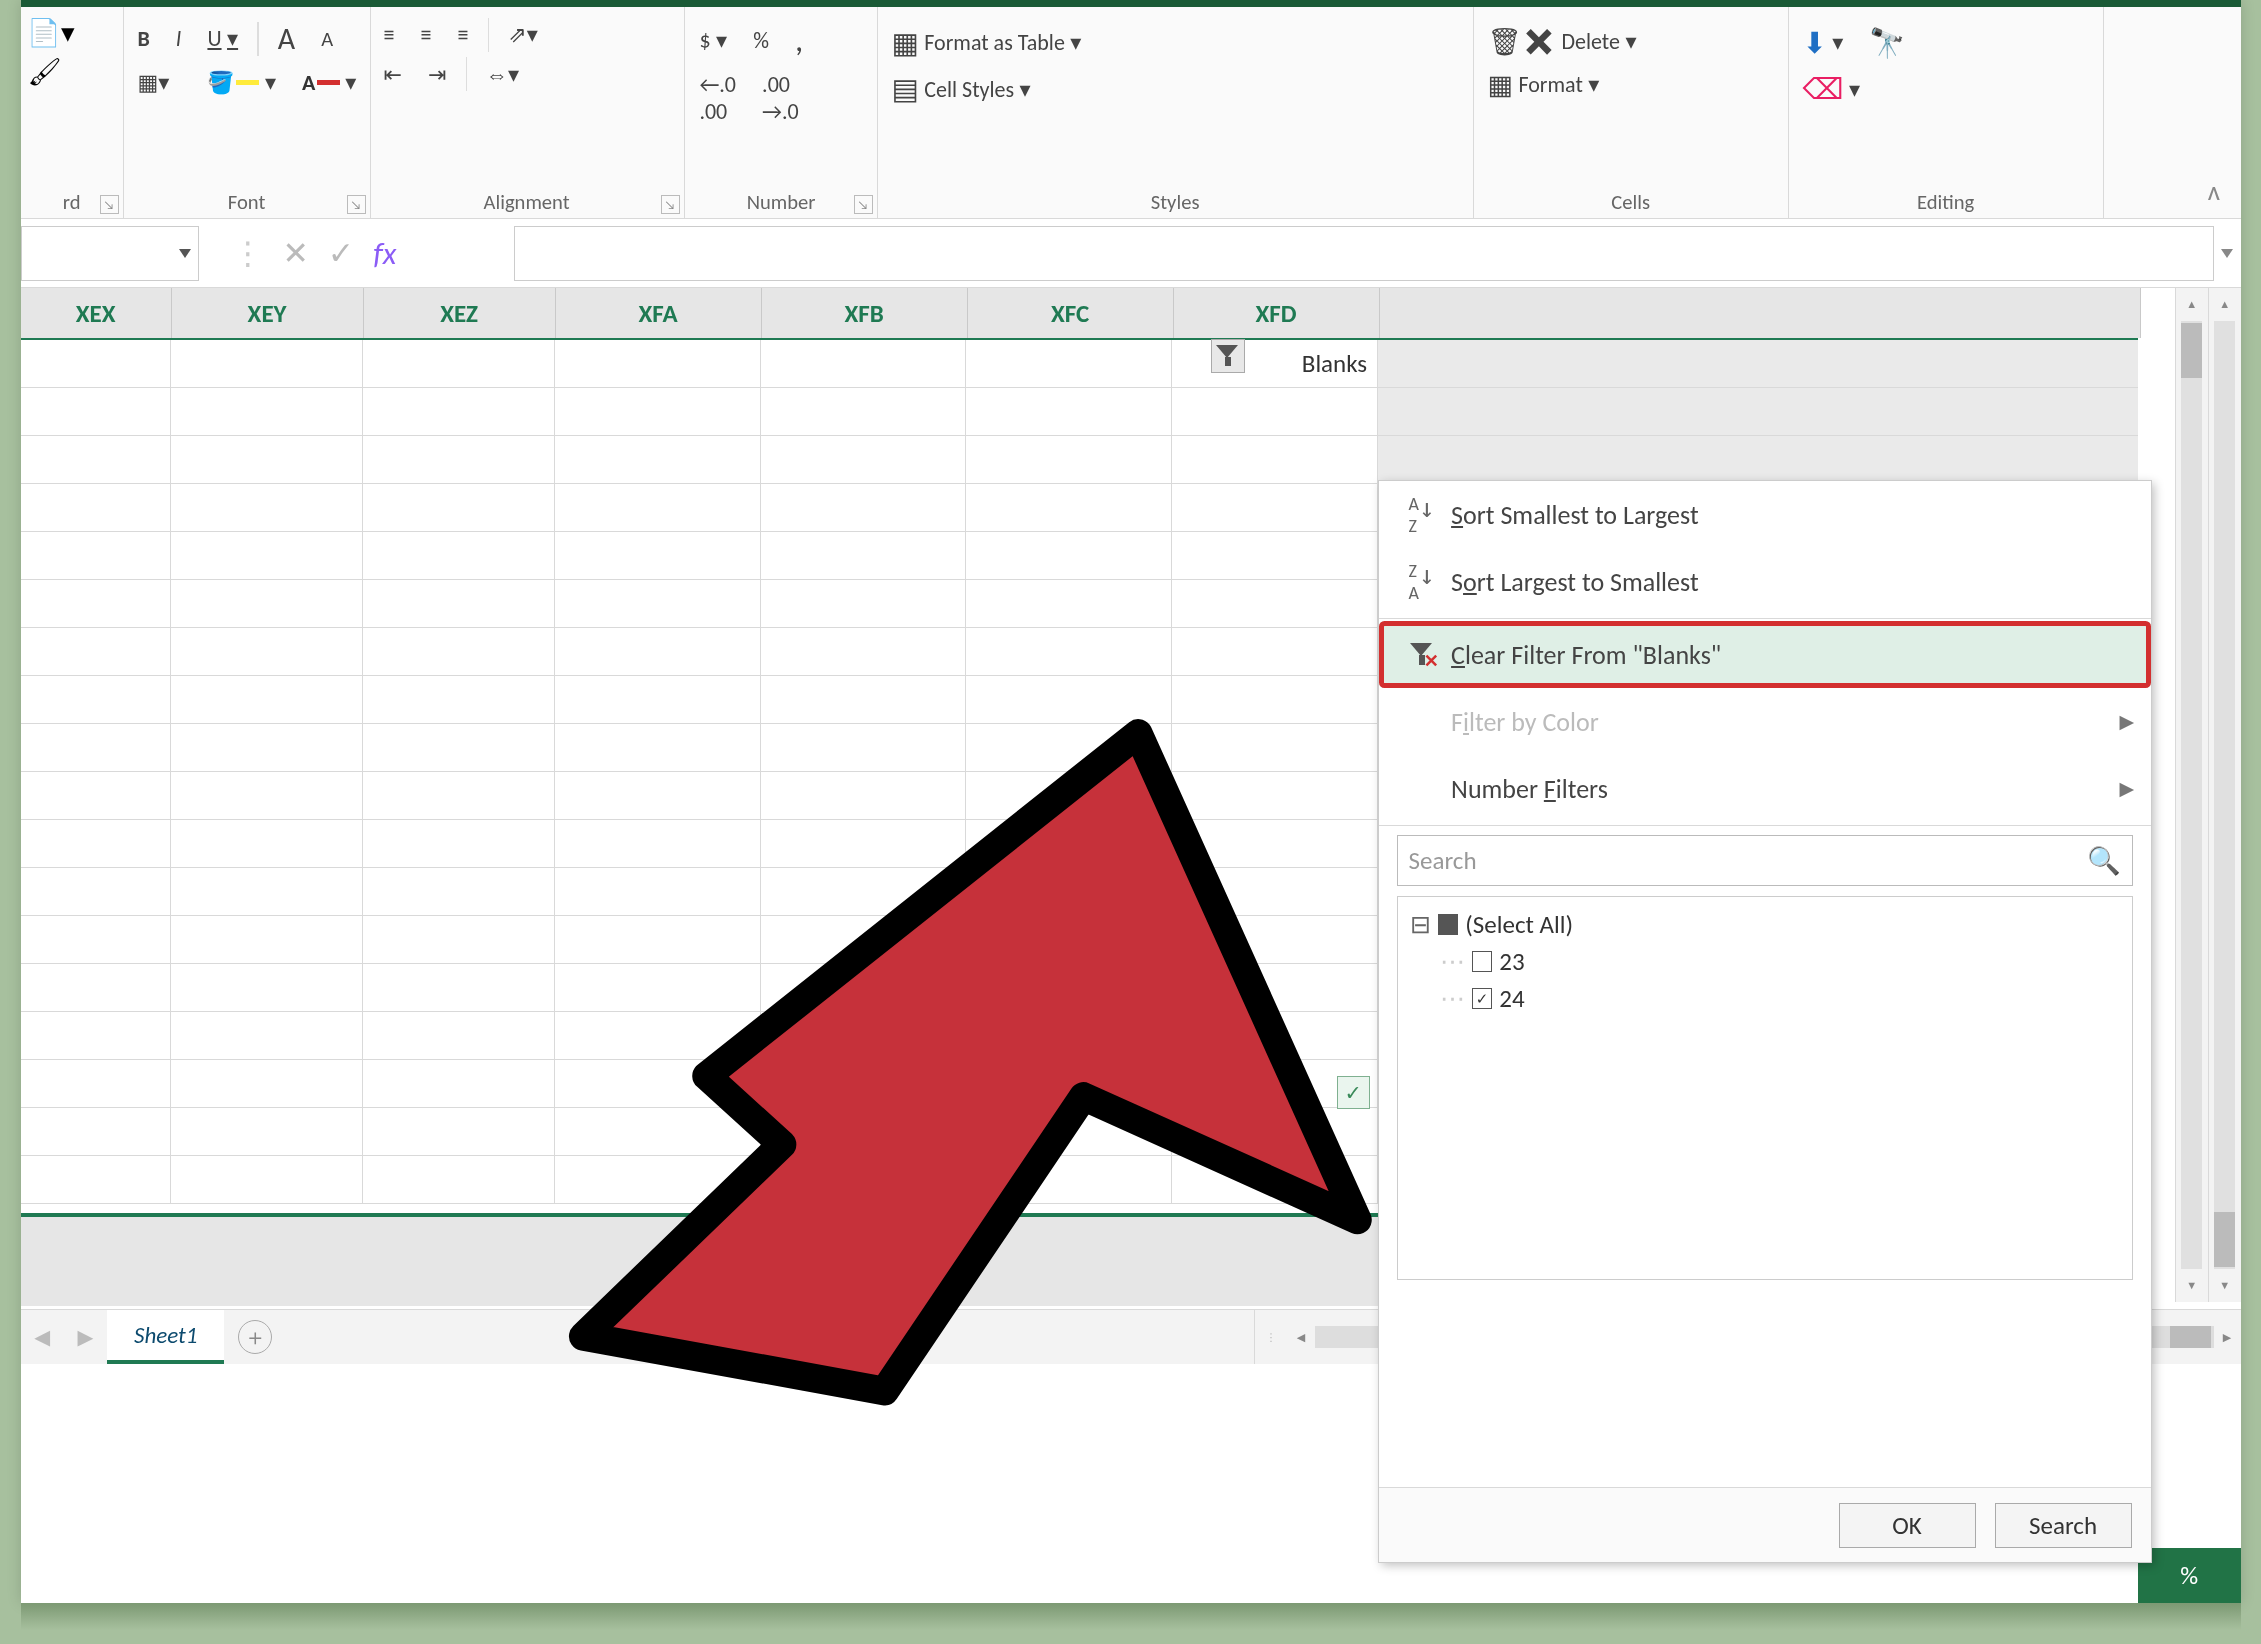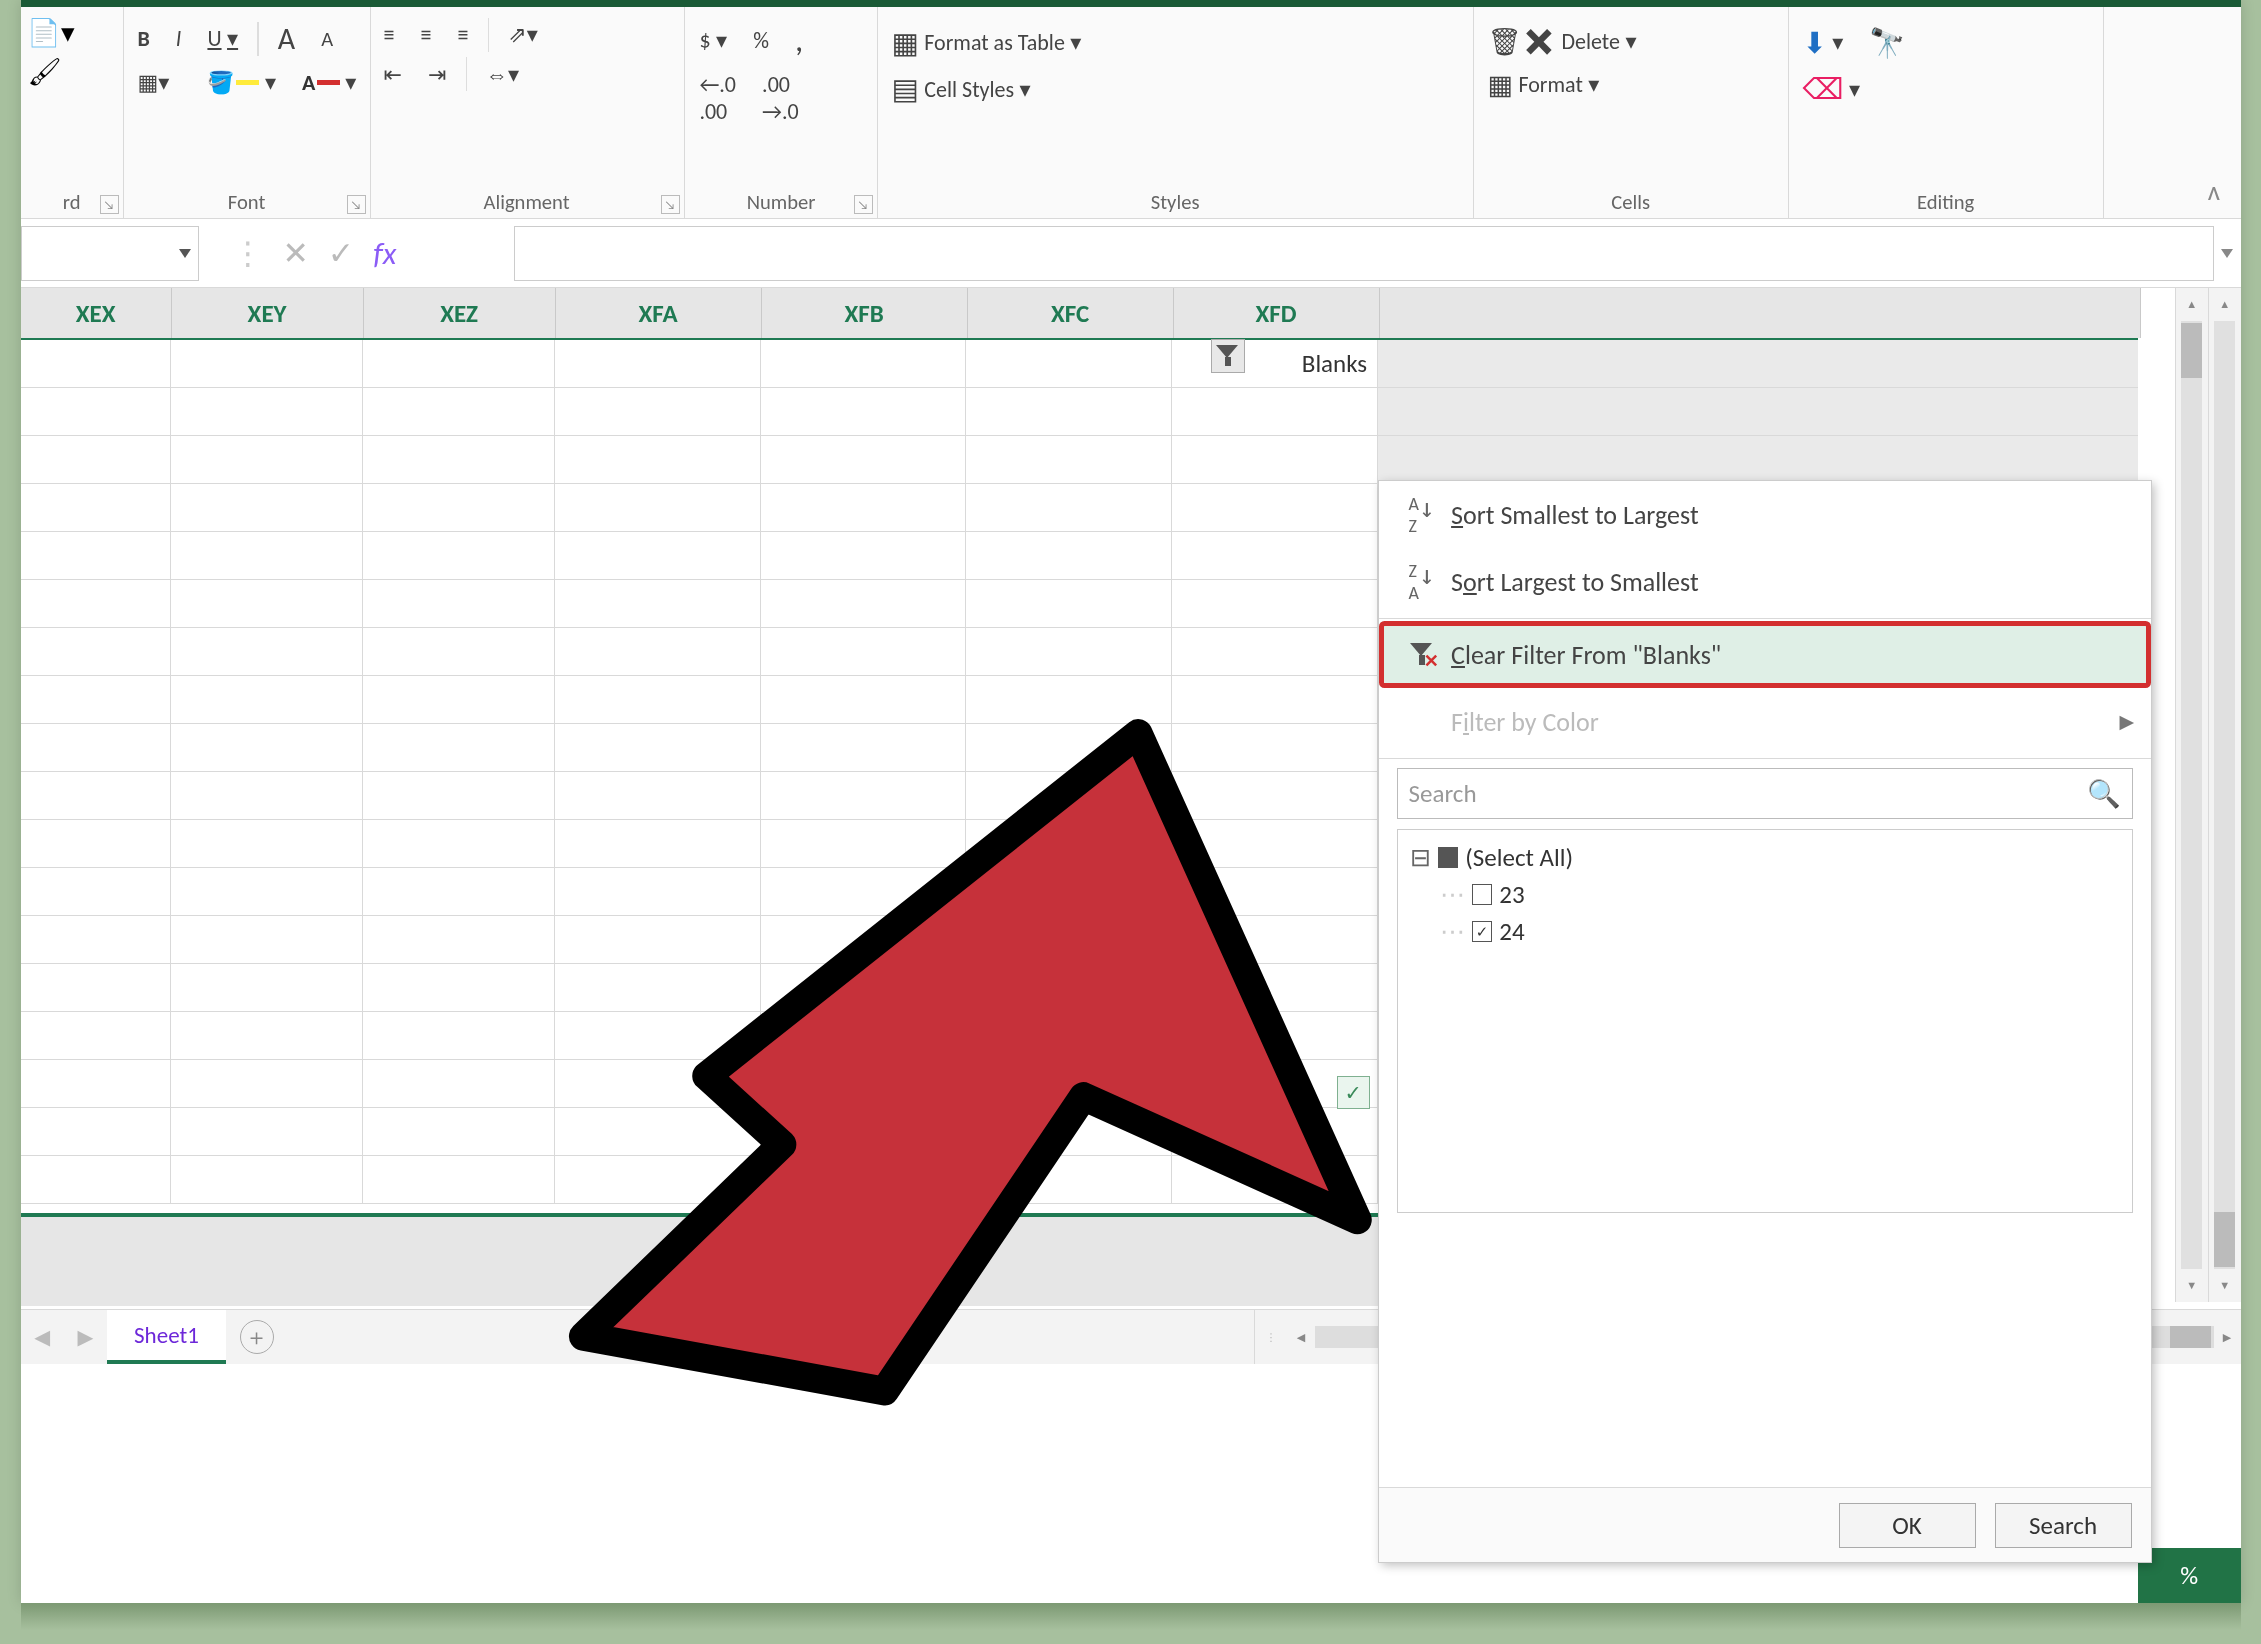--- a/index.html
+++ b/index.html
@@ -54,21 +54,21 @@
   .ch{flex:0 0 auto;border-right:0.7px solid #c9c9c9;display:flex;align-items:center;justify-content:center;font-size:25px;font-weight:bold;color:var(--col-txt);}
   .rows{position:relative;}
   .row{display:flex;height:48px;}
   .cell{border-right:0.7px solid #d9d9d9;border-bottom:0.7px solid #d9d9d9;display:flex;align-items:center;justify-content:flex-end;padding:0 9.6px;font-size:25px;color:#333;}
   .filter-chip{position:absolute;left:1190px;top:51px;width:34px;height:34px;background:#e8e8e8;border:0.7px solid #aaa;display:flex;align-items:center;justify-content:center;}
   .sep-thick{position:absolute;left:0;top:925px;width:100%;height:4.1px;background:#1f7a53;}
   .greybelt{position:absolute;left:0;top:929px;width:100%;height:89px;background:#e6e6e6;}
   
   .tabs{position:absolute;left:0;top:1309px;width:100%;height:55px;background:#f3f3f3;border-top:0.7px solid var(--divider);display:flex;align-items:center;}
   .tabnav{padding:0 13.7px;color:#bbb;font-size:20.6px;}
-  .tab{height:100%;padding:0 27px;display:flex;align-items:center;font-size:23px;color:#6d28d9;border-bottom:4.1px solid #1f7a53;background:#fff;}
+  .tab{height:100%;padding:0 27px;display:flex;align-items:center;font-size:23px;color:#0c4a6e;border-bottom:4.1px solid #1f7a53;background:#fff;font-style:italic;}
   .tab-add{width:34px;height:34px;border:1.4px solid #aaa;border-radius:50%;display:flex;align-items:center;justify-content:center;font-size:23px;color:#888;margin-left:13.7px;}
   .hscroll{position:absolute;right:0;top:0;height:100%;width:987px;display:flex;align-items:center;border-left:0.7px solid var(--divider);background:#f3f3f3;}
   .hscroll .handle{width:27px;height:27px;display:flex;align-items:center;justify-content:center;color:#888;}
   .hscroll .track{flex:1;height:22px;background:#ddd;position:relative;}
   .hscroll .thumb{position:absolute;right:2.7px;top:0;width:41px;height:100%;background:#bbb;}
   
   .status{position:absolute;left:0;right:103px;bottom:0;height:55px;background:var(--statusbar);color:#fff;display:flex;align-items:center;padding:0 20.6px;font-size:25px;}
   .status-right{position:absolute;right:0;bottom:0;width:103px;height:55px;background:var(--statusbar);color:#fff;display:flex;align-items:center;justify-content:center;font-size:25px;}
   
   .vscroll{position:absolute;top:288px;width:33px;height:1014px;background:#f3f3f3;border-left:0.7px solid var(--divider);display:flex;flex-direction:column;align-items:center;justify-content:space-between;padding:4.1px 0;}
@@ -498,20 +498,25 @@
           </span>
         </span>
       <span class="mlabel"><span class="ak">C</span>lear Filter From "Blanks"</span>
 
     </div>
     <div class="mitem sub disabled">
       <span class="micon"></span>
       <span class="mlabel">F<span class="ak">i</span>lter by Color</span>
 
     </div>
+    <div class="mitem sub">
+      <span class="micon"></span>
+      <span class="mlabel">Number <span class="ak">F</span>ilters</span>
+
+    </div>
     <div class="msep"></div>
     <div class="msearch">
       <span>Search</span>
       <span class="mag">🔍</span>
     </div>
     <div class="mlist">
       <div class="tree-item">
         <span class="minus">⊟</span>
         <span class="cb indet"></span>
         <span>(Select All)</span>

